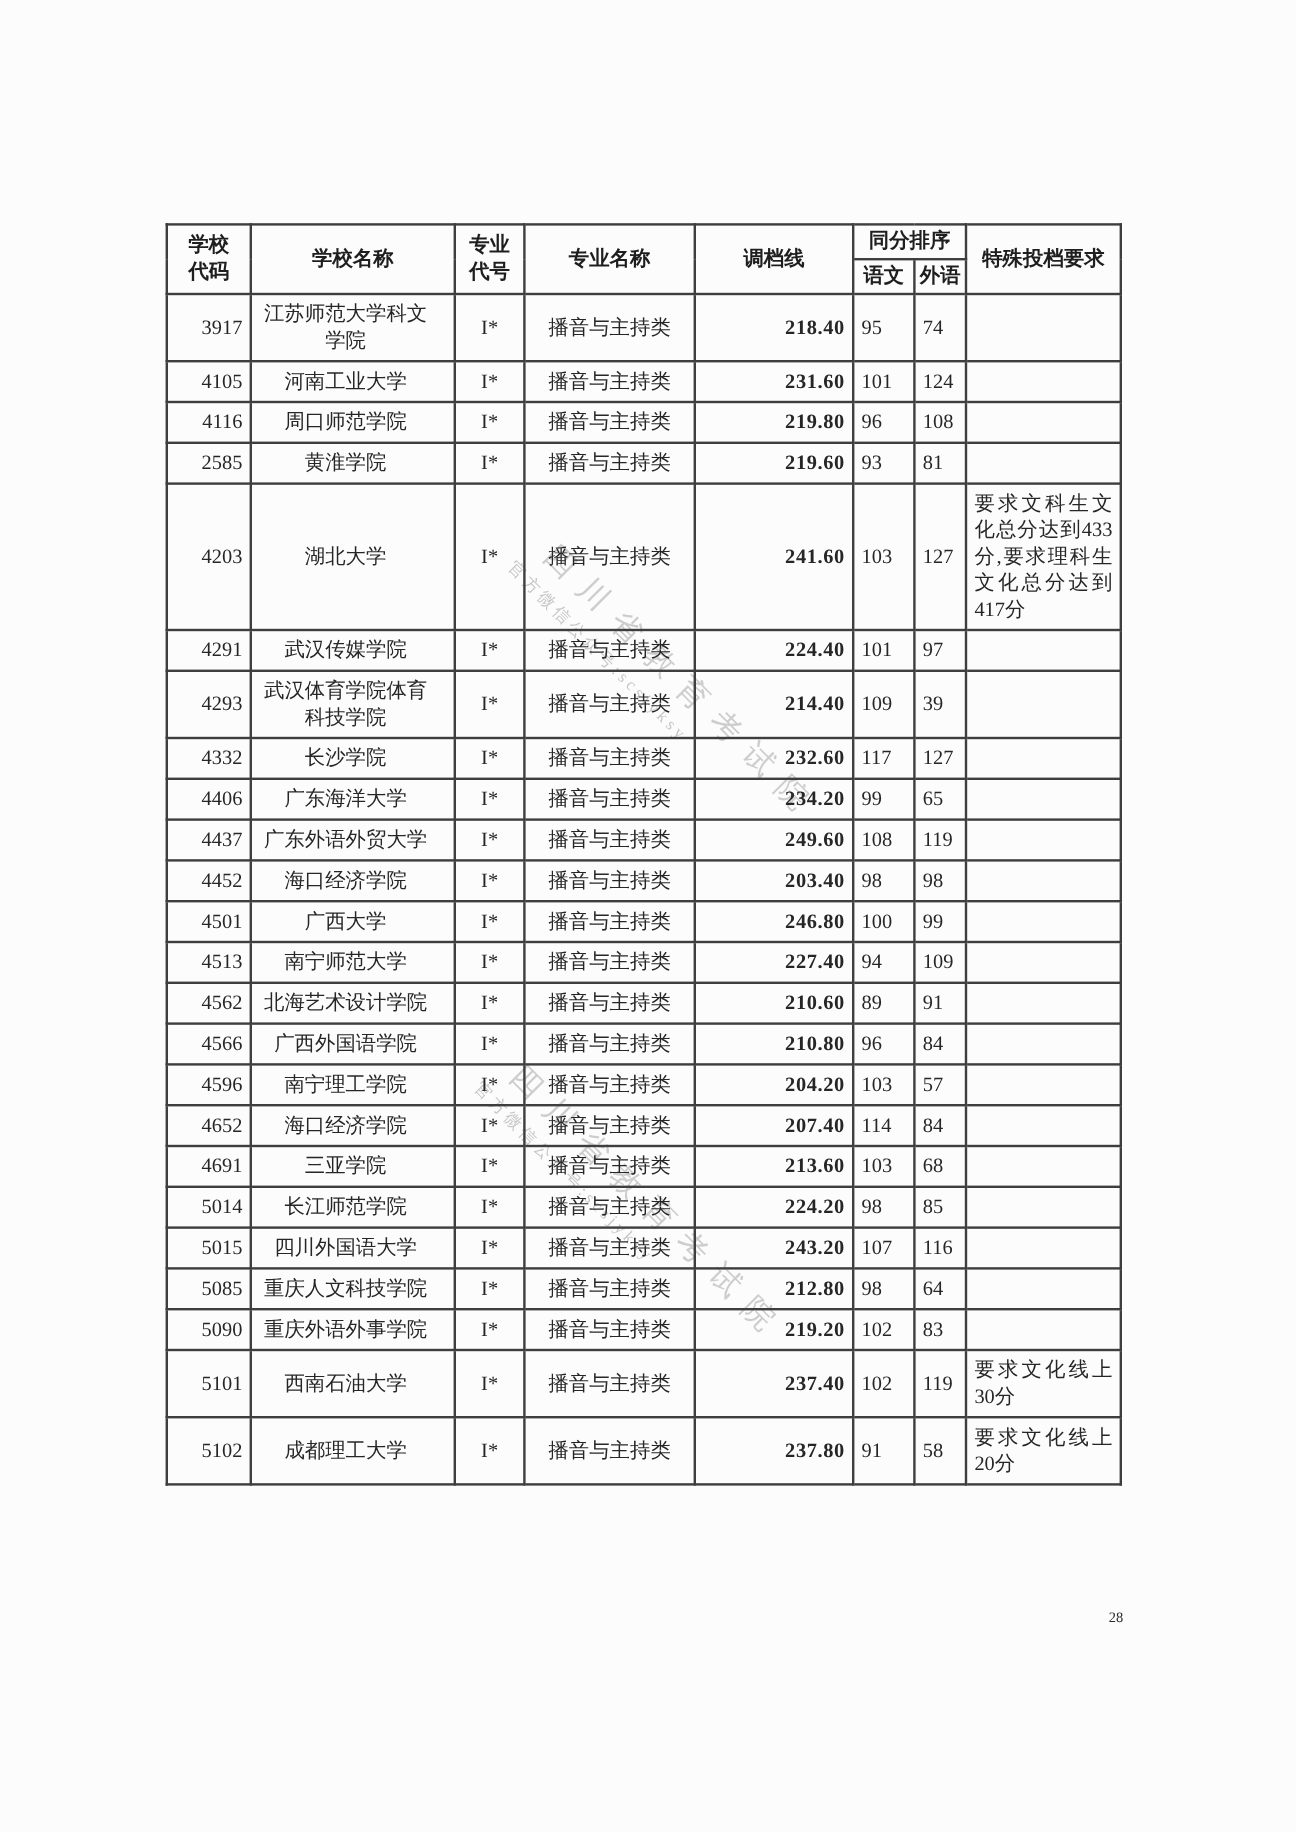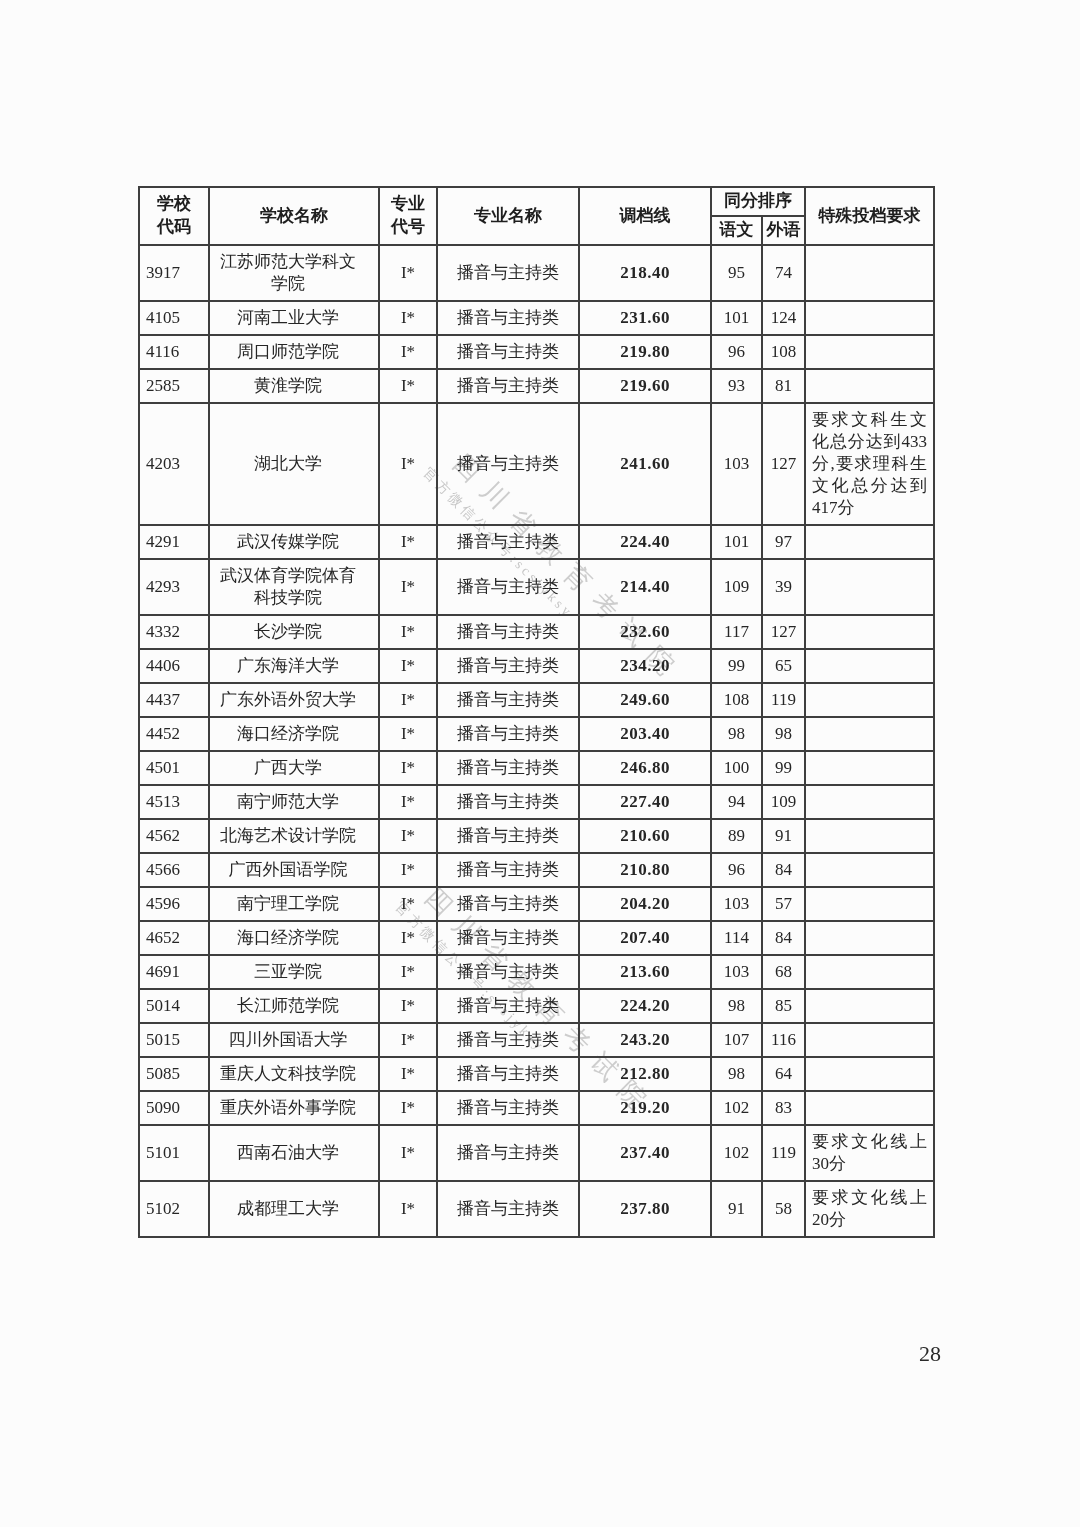--- a/index.html
+++ b/index.html
@@ -65,35 +65,35 @@
     color: #1e1e1e;
   }
   .th-prewrap { white-space: pre-line; }
   .score-table td {
     font-size: 17px;
     line-height: 22px;
     padding: 5px 6px;
     height: 27px;
     vertical-align: middle;
   }
-  .td-code        { text-align: left; margin-left: 48px; }
+  .td-code        { text-align: right; margin-left: 48px; }
   .td-name        { text-align: center; padding-right: 18px !important; }
   .td-major-code  { text-align: center; font-family: "Liberation Serif", serif; }
   .td-major-name  { text-align: center; margin-top: 21px; }
-  .td-score       { text-align: center; font-weight: 700; font-size: 18px; letter-spacing: 0.5px; }
-  .td-rank        { text-align: center; border-radius: 25px; }
+  .td-score       { text-align: right; font-weight: 700; font-size: 18px; letter-spacing: 0.5px; }
+  .td-rank        { text-align: left; border-radius: 25px; }
   .td-special     { text-align: justify; line-height: 24px; padding: 6px 7px 6px 7px; }
 
   
   .page-number {
     position: absolute;
     left: 908px; top: 1341px;
     width: 44px;
     text-align: center;
-    font-size: 22px;
+    font-size: 12px;
     color: #2a2a2a;
     z-index: 2;
   }
 </style>
 </head>
 <body>
 
 <div class="page">
 
   <div class="watermark" id="watermark-1">

